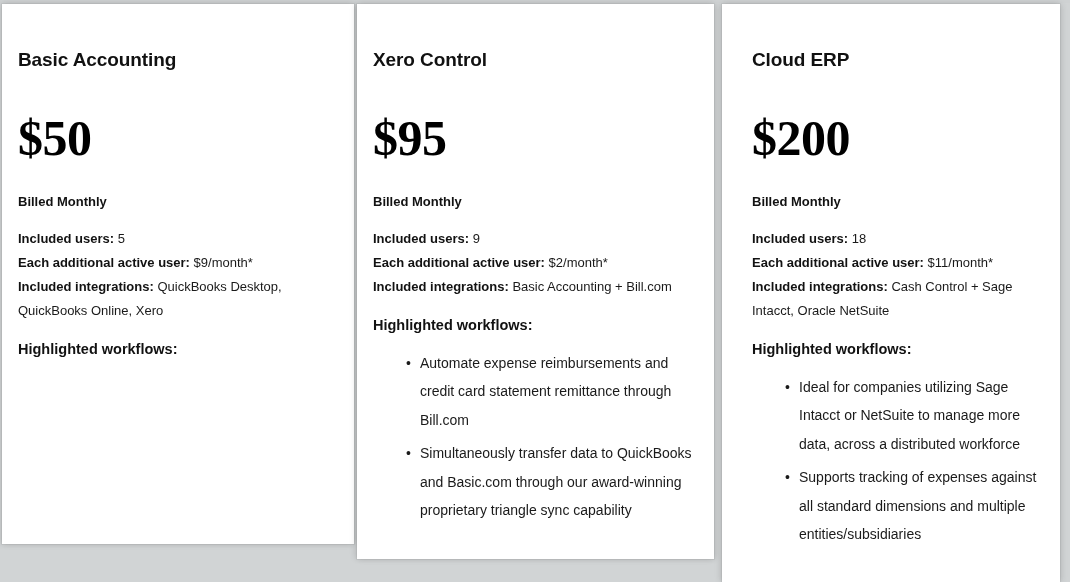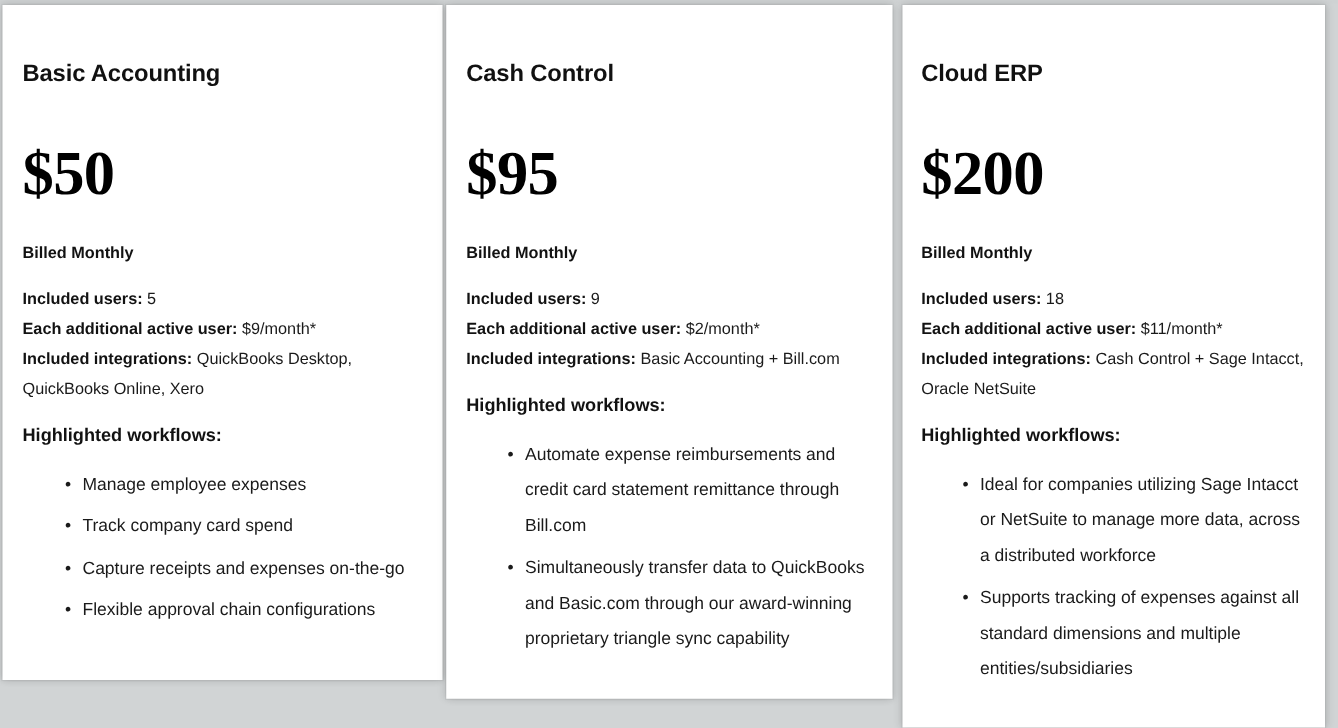--- a/index.html
+++ b/index.html
@@ -24,21 +24,21 @@
   .card {
     position: absolute;
     top: 4px;
     background: #ffffff;
     box-shadow: 0 0 0 1px rgba(0,0,0,0.045), 2px 0 6px rgba(0,0,0,0.10), -2px 0 6px rgba(0,0,0,0.10);
     overflow: hidden;
     box-sizing: border-box;
   }
   .card-0 { left: 2px;   width: 352px; height: 540px; }
   .card-1 { left: 357px; width: 357px; height: 555px; }
-  .card-2 { left: 722px; width: 338px; height: 578px; }
+  .card-2 { left: 722px; width: 338px; height: 578px; padding-left: 15px; }
 
   .card-inner {
     padding: 0 16px;
     box-sizing: border-box;
   }
   .card-2 .card-inner { padding-left: 15px; padding-right: 14px; }
 
   .plan-title {
     font-size: 19px;
     font-weight: bold;
@@ -135,32 +135,26 @@
     <div class="card-inner">
       <h2 class="plan-title">Basic Accounting</h2>
       <div class="plan-price">$50</div>
       <div class="billing-period">Billed Monthly</div>
       <ul class="spec-list">
         <li class="spec-row"><span class="spec-label">Included users:</span><span class="spec-value"> 5</span></li>
         <li class="spec-row"><span class="spec-label">Each additional active user:</span><span class="spec-value"> $9/month*</span></li>
         <li class="spec-row"><span class="spec-label">Included integrations:</span><span class="spec-value"> QuickBooks Desktop, QuickBooks Online, Xero</span></li>
       </ul>
       <div class="workflows-heading">Highlighted workflows:</div>
-      <ul class="workflow-list">
-        <li class="workflow-item">Manage employee expenses</li>
-        <li class="workflow-item">Track company card spend</li>
-        <li class="workflow-item">Capture receipts and expenses on-the-go</li>
-        <li class="workflow-item">Flexible approval chain configurations</li>
-      </ul>
     </div>
   </div>
 
   <div class="card card-1">
     <div class="card-inner">
-      <h2 class="plan-title">Cash Control</h2>
+      <h2 class="plan-title">Xero Control</h2>
       <div class="plan-price">$95</div>
       <div class="billing-period">Billed Monthly</div>
       <ul class="spec-list">
         <li class="spec-row"><span class="spec-label">Included users:</span><span class="spec-value"> 9</span></li>
         <li class="spec-row"><span class="spec-label">Each additional active user:</span><span class="spec-value"> $2/month*</span></li>
         <li class="spec-row"><span class="spec-label">Included integrations:</span><span class="spec-value"> Basic Accounting + Bill.com</span></li>
       </ul>
       <div class="workflows-heading">Highlighted workflows:</div>
       <ul class="workflow-list">
         <li class="workflow-item">Automate expense reimbursements and credit card statement remittance through Bill.com</li>

